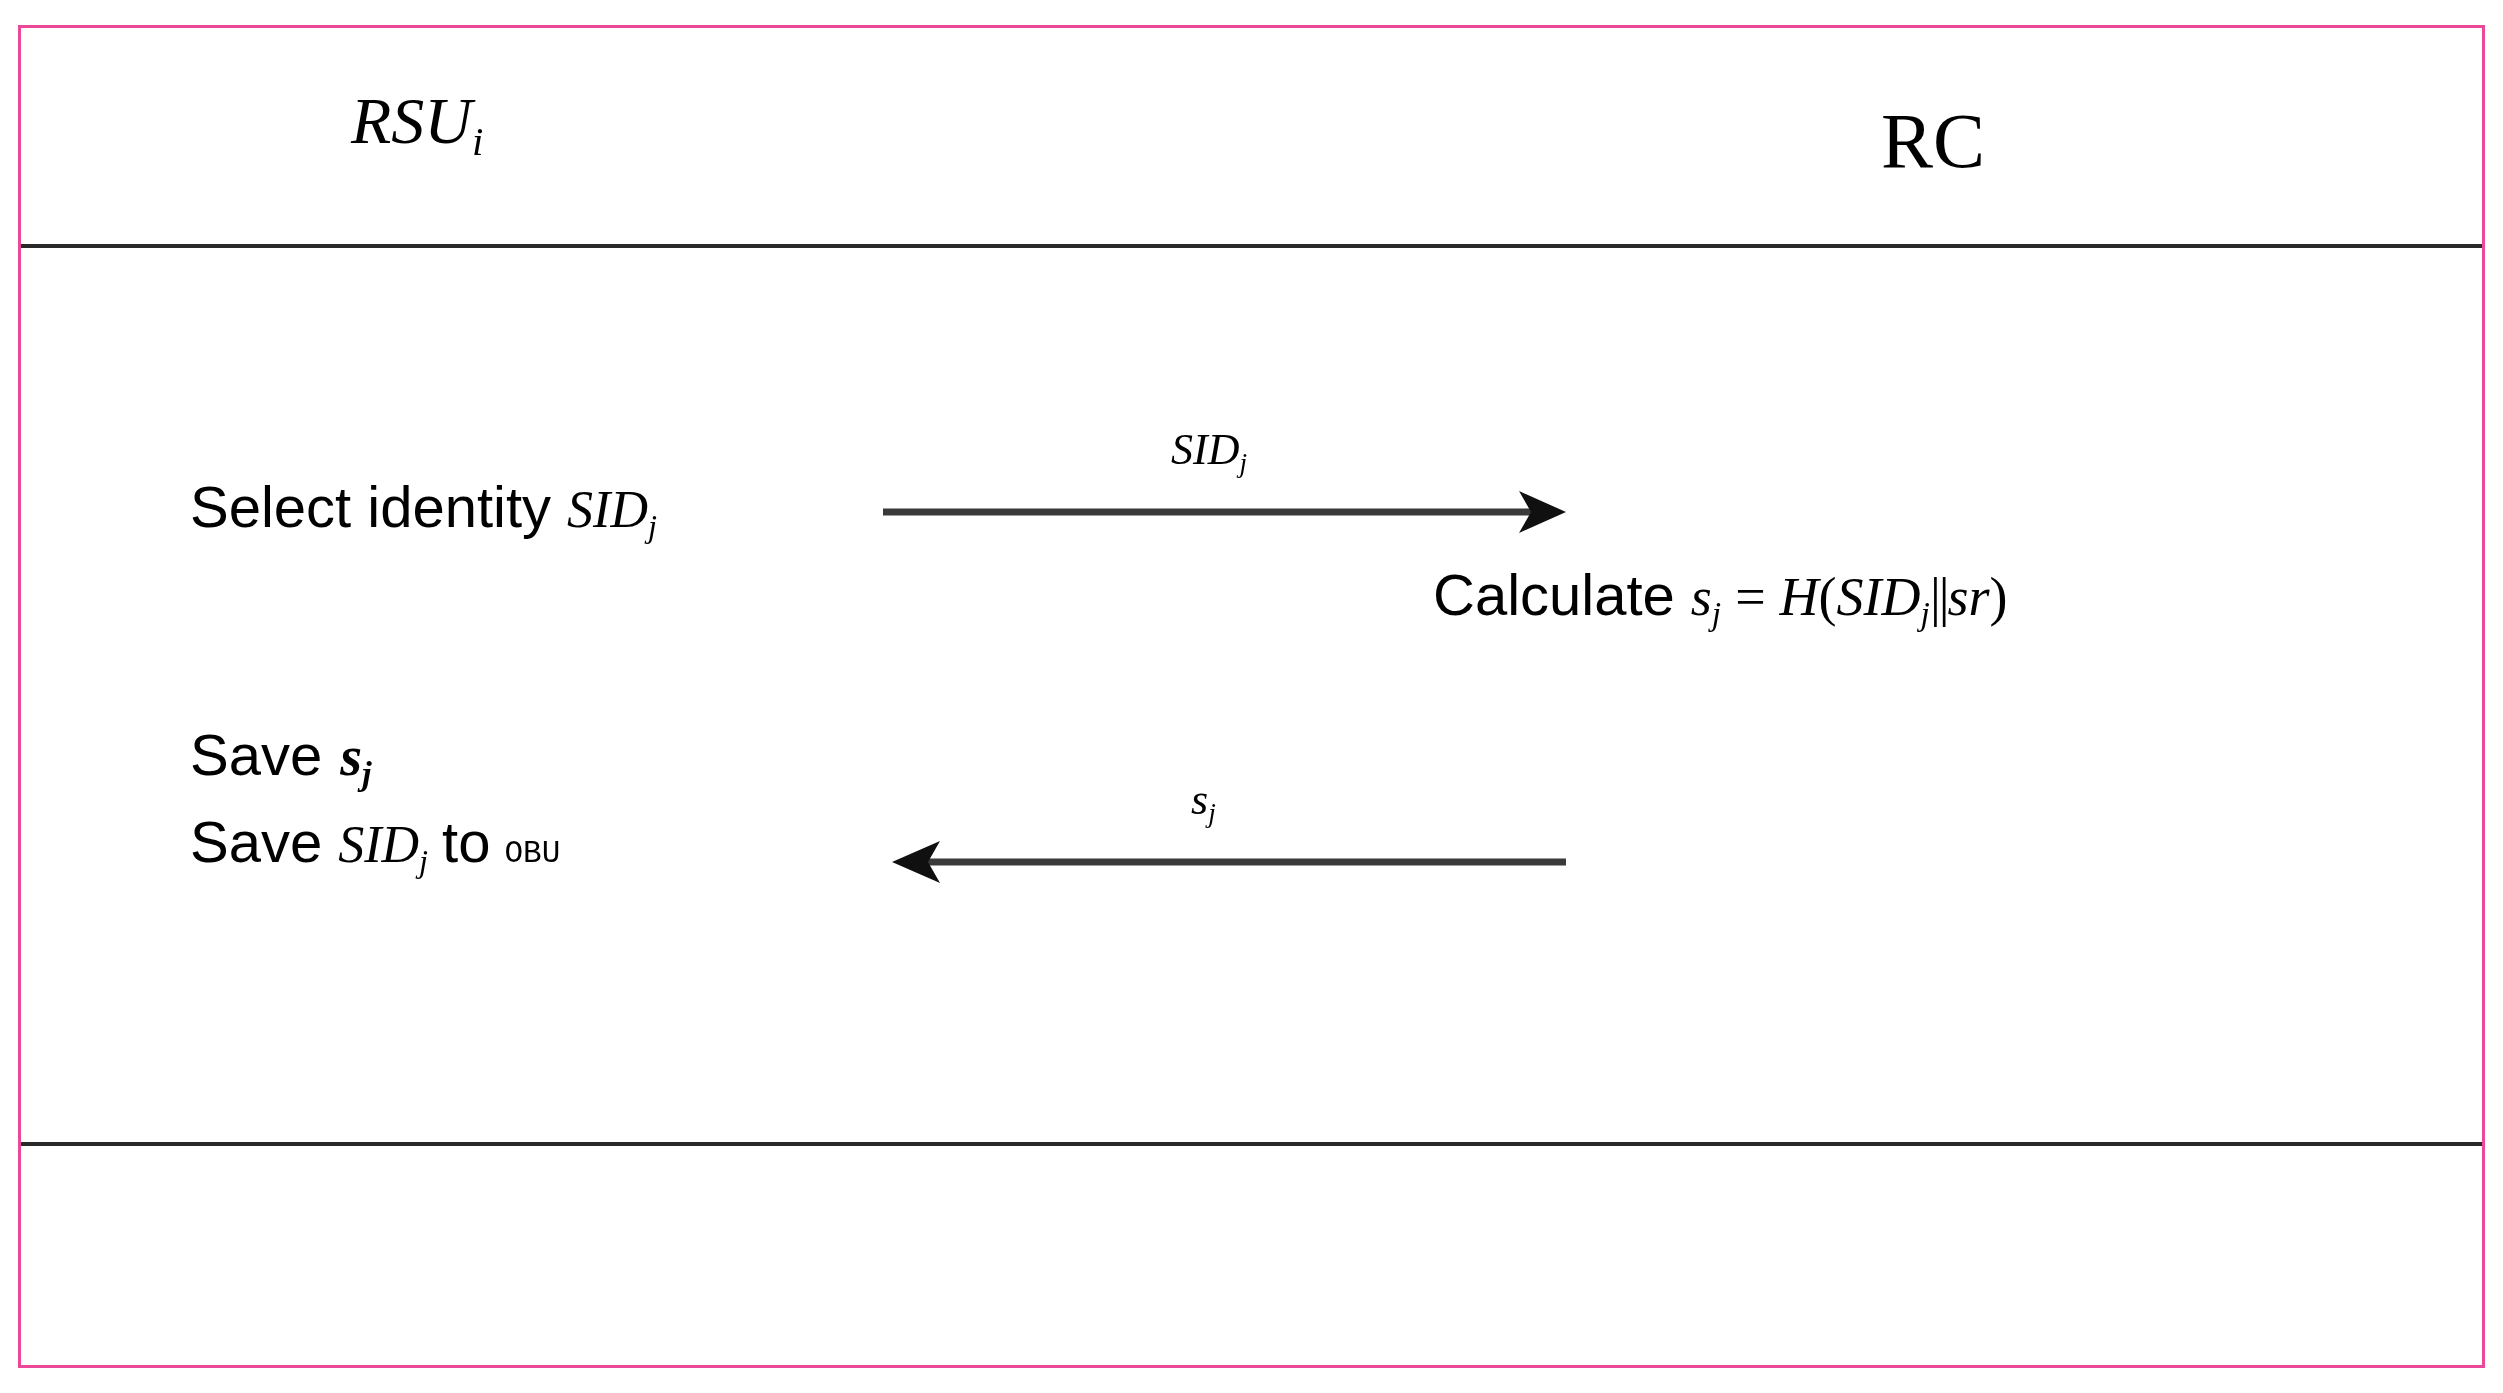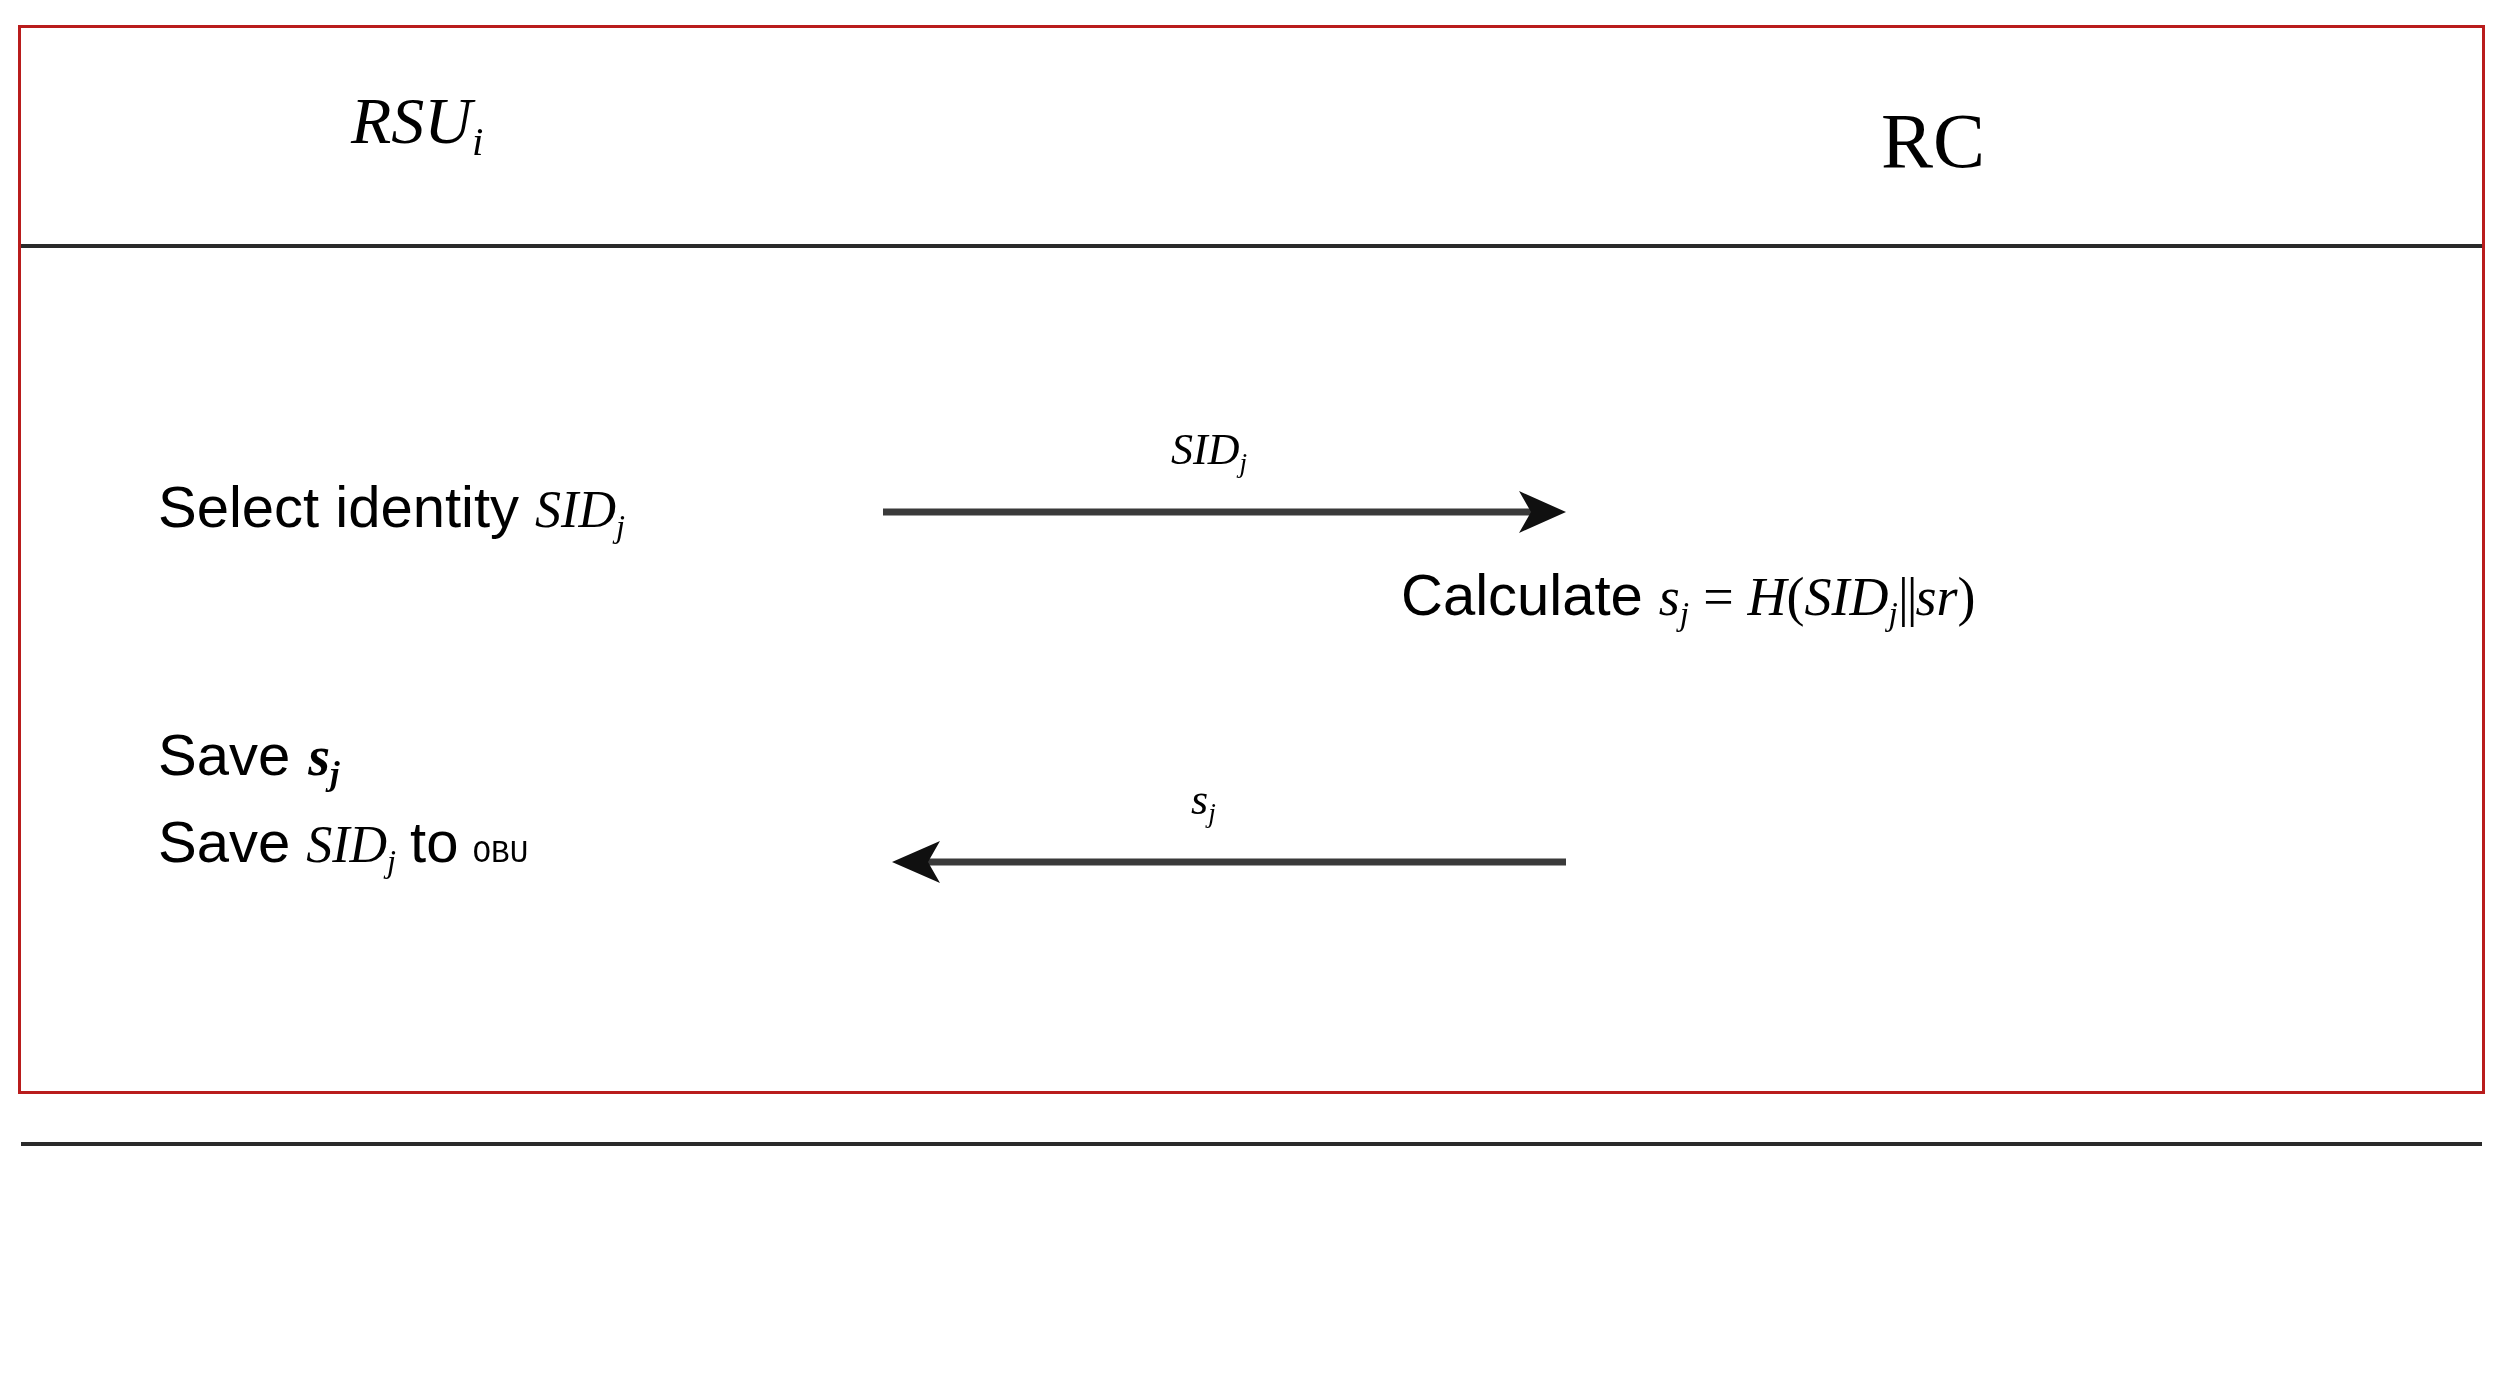--- a/index.html
+++ b/index.html
@@ -14,23 +14,23 @@
     color: #000000;
     overflow: hidden;
   }
 
   
   #diagram {
     position: absolute;
     left: 18px;
     top: 25px;
     width: 2467px;
-    height: 1069px;
+    height: 1343px;
     box-sizing: border-box;
-    border: 3px solid #b91c1c;
+    border: 3px solid #ec4899;
     background: #ffffff;
   }
 
   
   .row {
     position: absolute;
     left: 0;
     right: 0;
     box-sizing: border-box;
   }
@@ -82,20 +82,21 @@
     font-size: 0.62em;
     vertical-align: -0.30em;
     line-height: 0;
   }
 
   
   .line {
     position: absolute;
     white-space: nowrap;
     line-height: 1;
+    margin-left: 32px;
   }
   #line-select {
     left: 137px;
     top: 230px;
     font-size: 58px;
   }
   #line-select .mathit { font-size: 52px; margin-left: 16px; }
 
   #line-calculate {
     left: 1380px;

